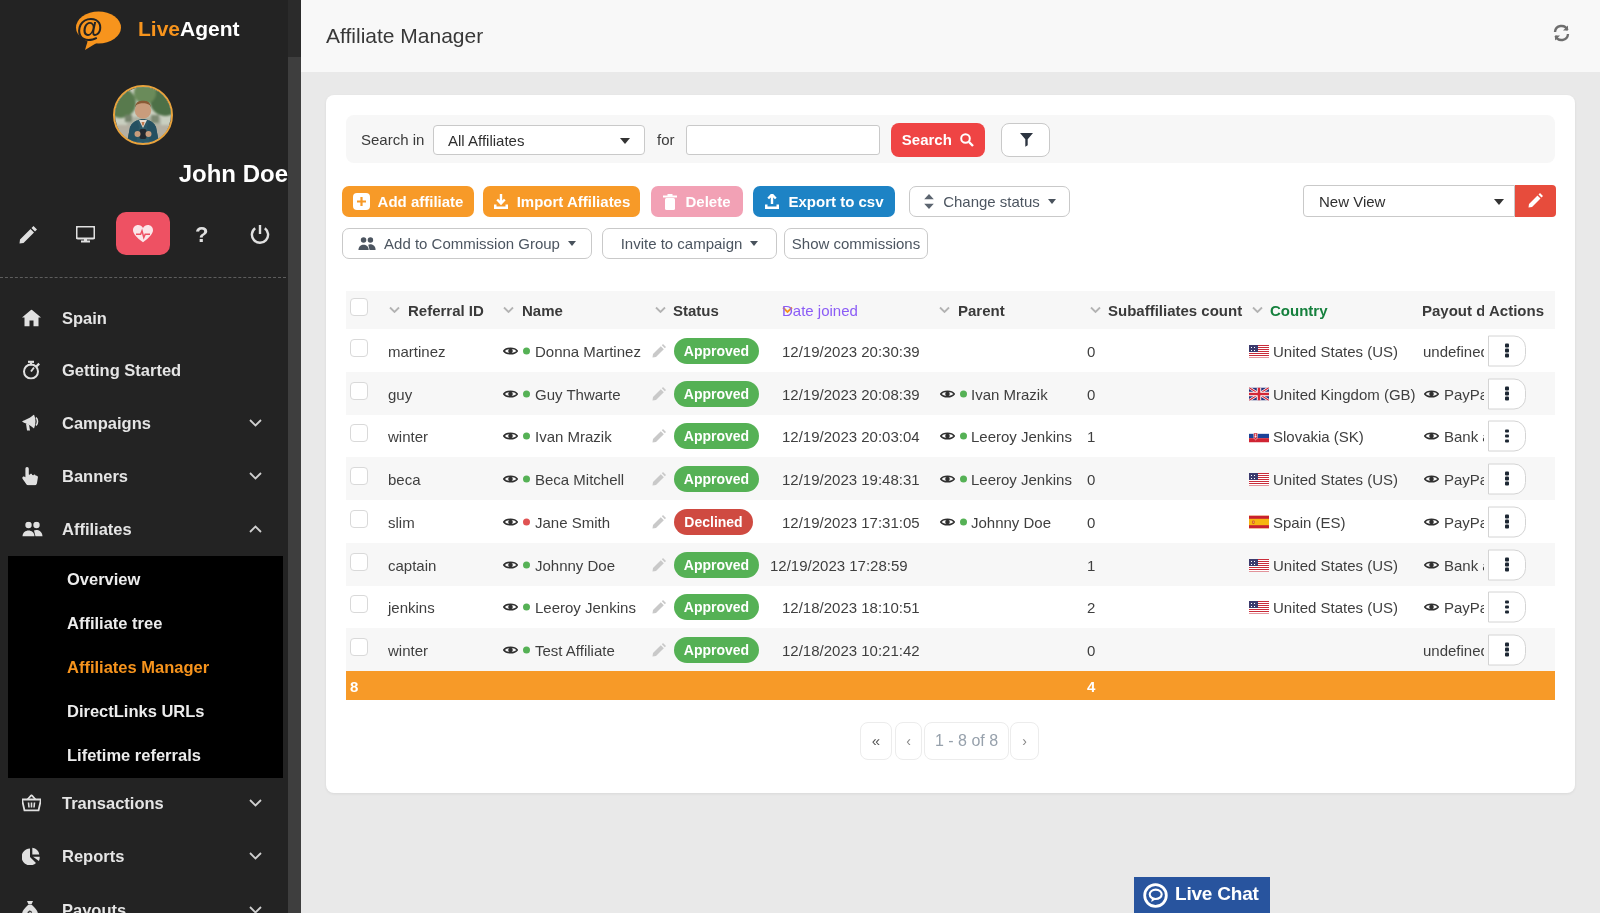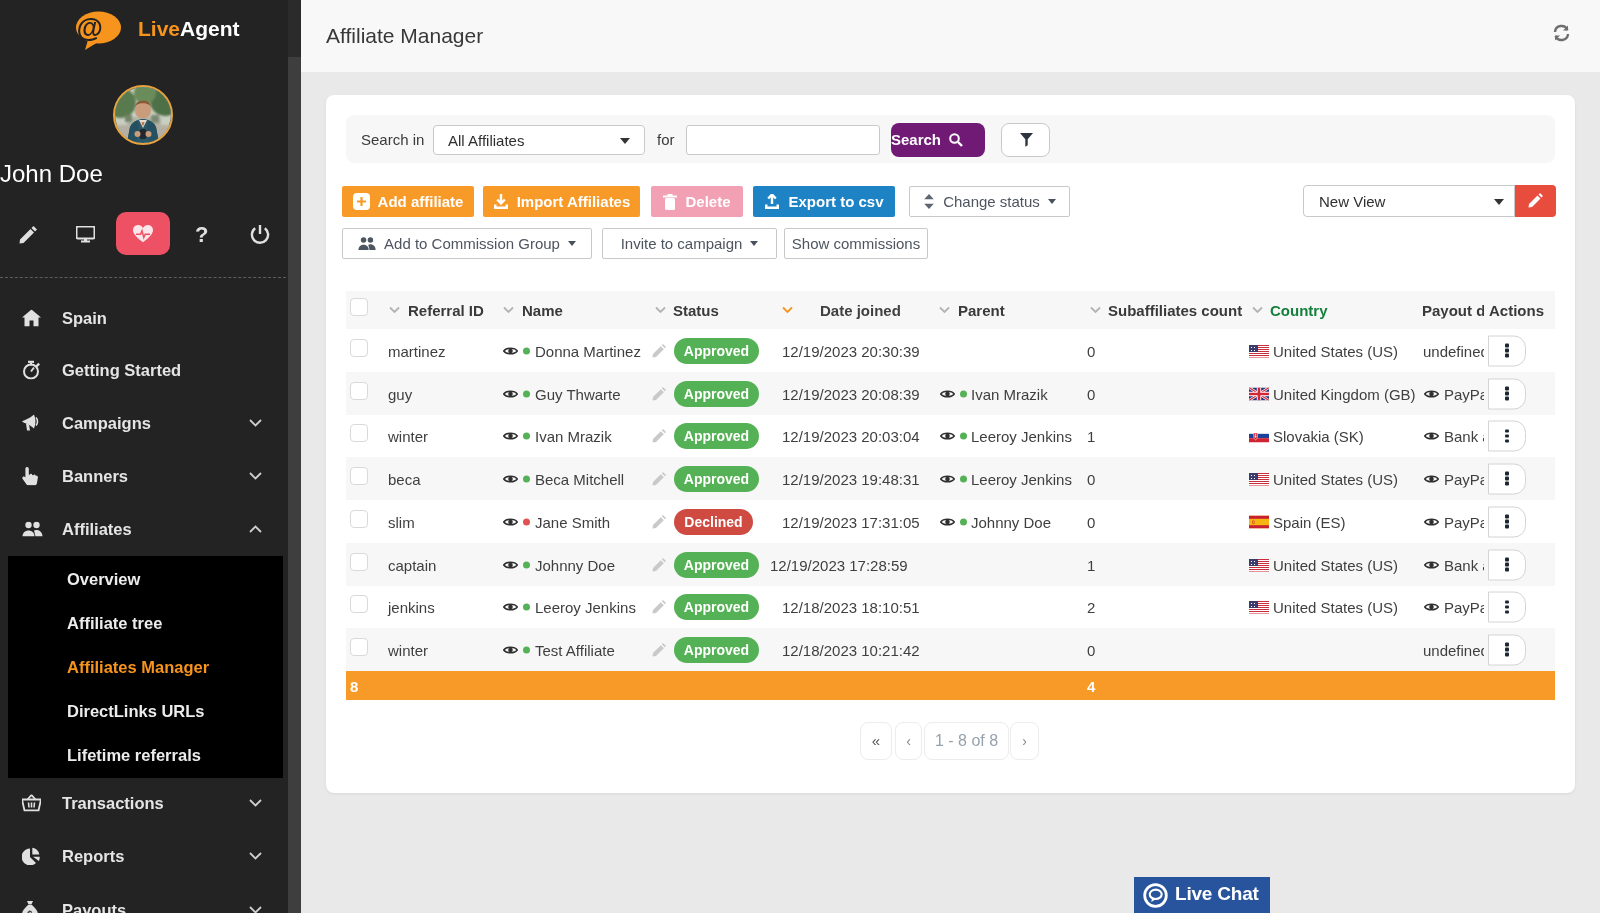--- a/index.html
+++ b/index.html
@@ -8,21 +8,21 @@
 .abs { position:absolute; }
 
 
 #sidebar { left:0; top:0; width:288px; height:913px; background:#232323; }
 #sbscroll { left:288px; top:0; width:13px; height:913px; background:#2b2b2b; }
 #sbthumb { left:288px; top:57px; width:13px; height:856px; background:#3e3e3e; }
 #logo { left:75px; top:11px; width:52px; height:44px; }
 #logotext { left:138px; top:17px; font-size:21px; letter-spacing:-0.2px; font-weight:bold; color:#fff; letter-spacing:0px; }
 #logotext .lv { color:#f7941d; }
 #avatar { left:113px; top:85px; width:60px; height:60px; border-radius:50%; overflow:hidden; border:2px solid #e8a33d; }
-#johndoe { left:0; top:160px; width:288px; text-align:left; color:#fff; font-size:24px; font-weight:400; }
+#johndoe { left:0; top:160px; width:288px; text-align:right; color:#fff; font-size:24px; font-weight:700;padding-left:48px; }
 .sbicon { color:#e0e0e0; }
 #heartbtn { left:116px; top:212px; width:54px; height:43px; background:#ee5163; border-radius:10px; }
 #dash { left:0px; top:277px; width:286px; border-top:1px dashed #5d5d5d; }
 
 .mitem { left:0; width:288px; height:40px; color:#e5e5e5; font-size:16.5px; font-weight:600; }
 .mitem .lbl { position:absolute; left:62px; top:50%; transform:translateY(-50%); }
 .mitem svg.ic { position:absolute; left:22px; top:50%; transform:translateY(-50%); }
 .mitem svg.chev { position:absolute; left:249px; top:50%; transform:translateY(-50%); }
 #submenu { left:8px; top:556px; width:275px; height:222px; background:#000; }
 .sitem { left:8px; width:275px; height:44px; color:#ececec; font-size:16.5px; font-weight:600; }
@@ -37,24 +37,24 @@
 
 #card { left:326px; top:95px; width:1249px; height:698px; background:#fff; border-radius:8px; box-shadow:0 1px 3px rgba(0,0,0,0.07); }
 
 #searchstrip { left:20px; top:20px; width:1209px; height:48px; background:#f7f7f7; border-radius:8px; }
 .fld { font-size:15px; color:#3a3a3a; }
 #seli { left:35px; top:36px; }
 #selbox { left:107px; top:30px; width:212px; height:30px; background:#fff; border:1px solid #c9c9c9; border-radius:4px; }
 #selbox .txt { position:absolute; left:14px; top:50%; transform:translateY(-50%); font-size:15px; color:#2f2f2f; }
 #forlbl { left:331px; top:36px; }
 #inp { left:360px; top:30px; width:194px; height:30px; background:#fff; border:1px solid #c9c9c9; border-radius:3px; }
-#searchbtn { left:565px; top:28px; width:94px; height:34px; line-height:34px; background:#701a75; border-radius:8px; color:#fff; font-size:15px; font-weight:bold; text-align:left; }
+#searchbtn { left:565px; top:28px; width:94px; height:34px; line-height:34px; background:#ef4444; border-radius:8px; color:#fff; font-size:15px; font-weight:bold; text-align:center; }
 #filterbtn { left:675px; top:28px; width:49px; height:34px; background:#fff; border:1px solid #c9c9c9; border-radius:8px; }
 
-.btn { height:31px; border-radius:2px; font-size:15px; font-weight:600; color:#fff; display:flex; align-items:center; justify-content:center; gap:8px; }
+.btn { height:31px; border-radius:7px; font-size:15px; font-weight:600; color:#fff; display:flex; align-items:center; justify-content:center; gap:8px; }
 .btn.white { background:#fff; border:1px solid #c9c9c9; color:#4c5560; font-weight:400; }
 .caret { width:0; height:0; border-left:5px solid transparent; border-right:5px solid transparent; border-top:6px solid #333; display:inline-block; }
 
 
 .trow { left:20px; width:1209px; height:43px; }
 .trow.odd { background:#fff; }
 .trow.even { background:#f7f7f7; }
 #thead { left:20px; top:196px; width:1209px; height:38px; background:#f7f7f7; font-weight:bold; font-size:15px; color:#3a3a3a; }
 .cell { position:absolute; top:50%; transform:translateY(-50%); font-size:15px; color:#3f3f3f; white-space:nowrap; }
 .cb { position:absolute; left:4px; top:50%; transform:translateY(calc(-50% - 3px)); width:18px; height:18px; background:#fff; border:1px solid #d9d9d9; border-radius:4px; }
@@ -340,21 +340,21 @@
         <path d="M1 1 L5.5 5.5 L10 1" stroke="#b3b3b3" stroke-width="1.8" fill="none"></path>
       </svg>
       <span class="cell" style="left:176px;font-weight:bold;color:#3a3a3a">Name</span>
       <svg class="abs" style="left:309px;top:50%;transform:translateY(-50%)" width="11" height="7" viewBox="0 0 11 7">
         <path d="M1 1 L5.5 5.5 L10 1" stroke="#b3b3b3" stroke-width="1.8" fill="none"></path>
       </svg>
       <span class="cell" style="left:327px;font-weight:bold;color:#3a3a3a">Status</span>
       <svg class="abs" style="left:436px;top:50%;transform:translateY(-50%)" width="11" height="7" viewBox="0 0 11 7">
         <path d="M1 1 L5.5 5.5 L10 1" stroke="#f7941d" stroke-width="1.8" fill="none"></path>
       </svg>
-      <span class="cell" style="left:474px;font-weight:bold;color:#404040">Date joined</span>
+      <span class="cell" style="left:436px;font-weight:normal;color:#8b5cf6">Date joined</span>
       <svg class="abs" style="left:593px;top:50%;transform:translateY(-50%)" width="11" height="7" viewBox="0 0 11 7">
         <path d="M1 1 L5.5 5.5 L10 1" stroke="#b3b3b3" stroke-width="1.8" fill="none"></path>
       </svg>
       <span class="cell" style="left:612px;font-weight:bold;color:#3a3a3a">Parent</span>
       <svg class="abs" style="left:744px;top:50%;transform:translateY(-50%)" width="11" height="7" viewBox="0 0 11 7">
         <path d="M1 1 L5.5 5.5 L10 1" stroke="#b3b3b3" stroke-width="1.8" fill="none"></path>
       </svg>
       <span class="cell" style="left:762px;font-weight:bold;color:#3a3a3a">Subaffiliates count</span>
       <svg class="abs" style="left:906px;top:50%;transform:translateY(-50%)" width="11" height="7" viewBox="0 0 11 7">
         <path d="M1 1 L5.5 5.5 L10 1" stroke="#b3b3b3" stroke-width="1.8" fill="none"></path>

